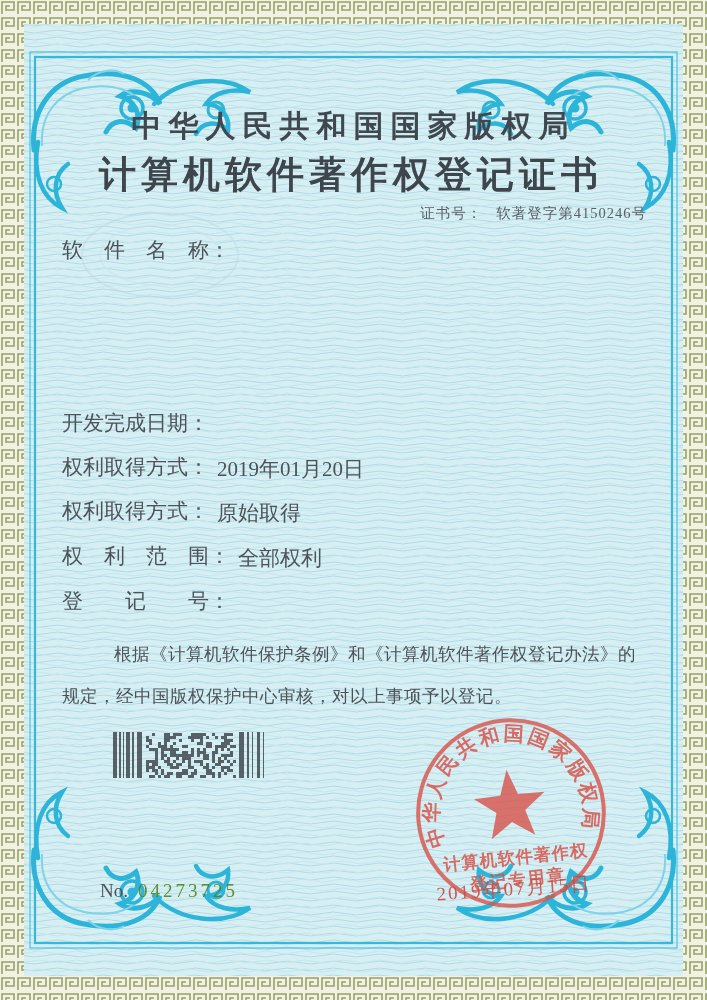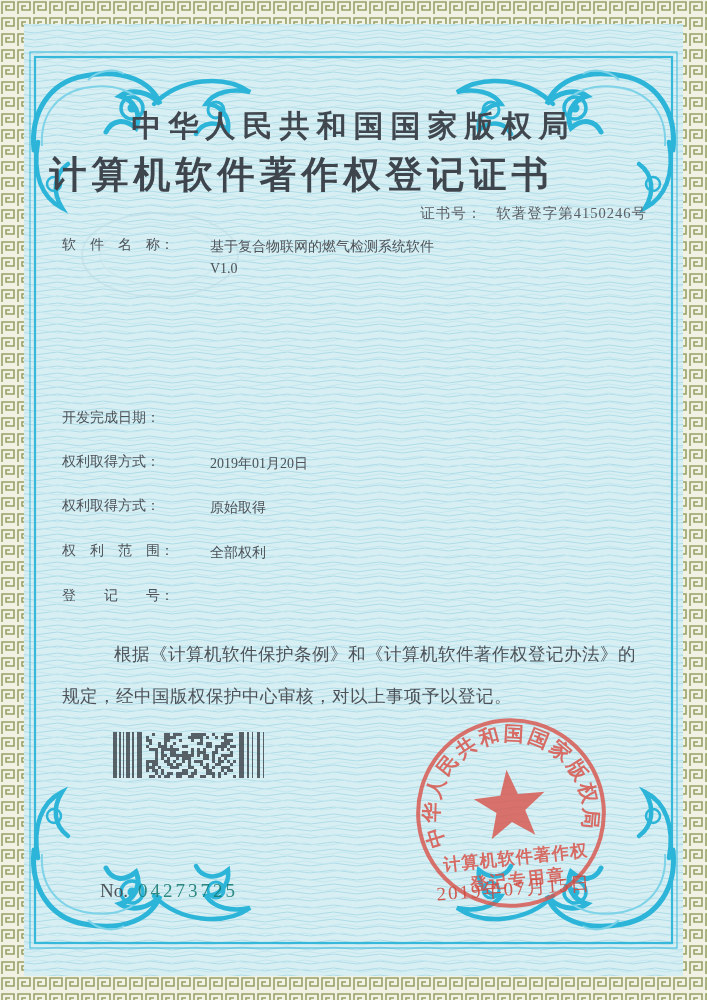--- a/index.html
+++ b/index.html
@@ -14,32 +14,32 @@
   .bg-svg{position:absolute;left:0;top:0;z-index:0;}
   .content{position:absolute;left:0;top:0;width:707px;height:1000px;z-index:2;}
 
   .authority{
     position:absolute;top:106px;left:0;width:707px;
     text-align:center;font-size:30px;font-weight:bold;
     letter-spacing:7px;color:#41474e;
   }
   .cert-title{
     position:absolute;top:150px;left:0;width:603px;
-    text-align:center;font-size:37px;font-weight:bold;
+    text-align:right;font-size:37px;font-weight:bold;
     letter-spacing:5px;color:#3f454c;
   }
   .cert-no{
     position:absolute;top:204px;right:60px;
     font-size:14.5px;color:#5a6066;letter-spacing:1px;
   }
   .cert-no .lbl{margin-right:14px;}
 
   .frow{
     position:absolute;left:62px;display:flex;align-items:flex-start;
-    font-size:14px;color:#4c5258;
+    font-size:21px;color:#4c5258;
   }
   .frow .lbl{flex:0 0 140px;white-space:nowrap;}
   .frow .val{margin-left:8px;line-height:1.6;}
   .frow .val .v2{display:block;}
 
   .statement{position:absolute;left:62px;width:600px;font-size:17.5px;color:#4c5258;letter-spacing:0.5px;}
   .statement.l1{top:642px;padding-left:52px;}
   .statement.l2{top:684px;}
 
   .barcode{
@@ -57,21 +57,21 @@
     position:absolute;left:414px;top:876px;width:200px;
     text-align:center;
     font-size:19px;color:#cf4b42;letter-spacing:2px;
     transform:rotate(-4deg);
     opacity:0.9;
   }
   .serial{
     position:absolute;left:100px;top:880px;font-size:19px;
   }
   .serial .no{color:#4c5258;margin-right:10px;}
-  .serial .num{color:#0f766e;letter-spacing:3px;opacity:0.85;}
+  .serial .num{color:#4d7c0f;letter-spacing:3px;opacity:0.85;}
 </style>
 </head>
 <body>
 
 <div class="page">
 
   <svg class="bg-svg" width="707" height="1000" viewBox="0 0 707 1000">
     <defs>
       <pattern id="waves" width="46" height="7" patternUnits="userSpaceOnUse">
         <path d="M0 3.5 Q 11.5 0.5 23 3.5 T 46 3.5" fill="none" stroke="#aedce7" stroke-width="1"></path>
@@ -124,21 +124,20 @@
   <div class="content">
     <div class="authority">中华人民共和国国家版权局</div>
     <div class="cert-title">计算机软件著作权登记证书</div>
 
     <div class="cert-no">
       <span class="lbl">证书号：</span><span>软著登字第4150246号</span>
     </div>
 
     <div class="frow" style="top:236px">
       <span class="lbl">软　件　名　称：</span>
-      <span class="val"><span>基于复合物联网的燃气检测系统软件</span><span class="v2">V1.0</span></span>
     </div>
     <div class="frow" style="top:409px">
       <span class="lbl">开发完成日期：</span>
     </div>
     <div class="frow" style="top:453px">
       <span class="lbl">权利取得方式：</span>
       <span class="val">2019年01月20日</span>
     </div>
     <div class="frow" style="top:542px">
       <span class="lbl">权　利　范　围：</span>

